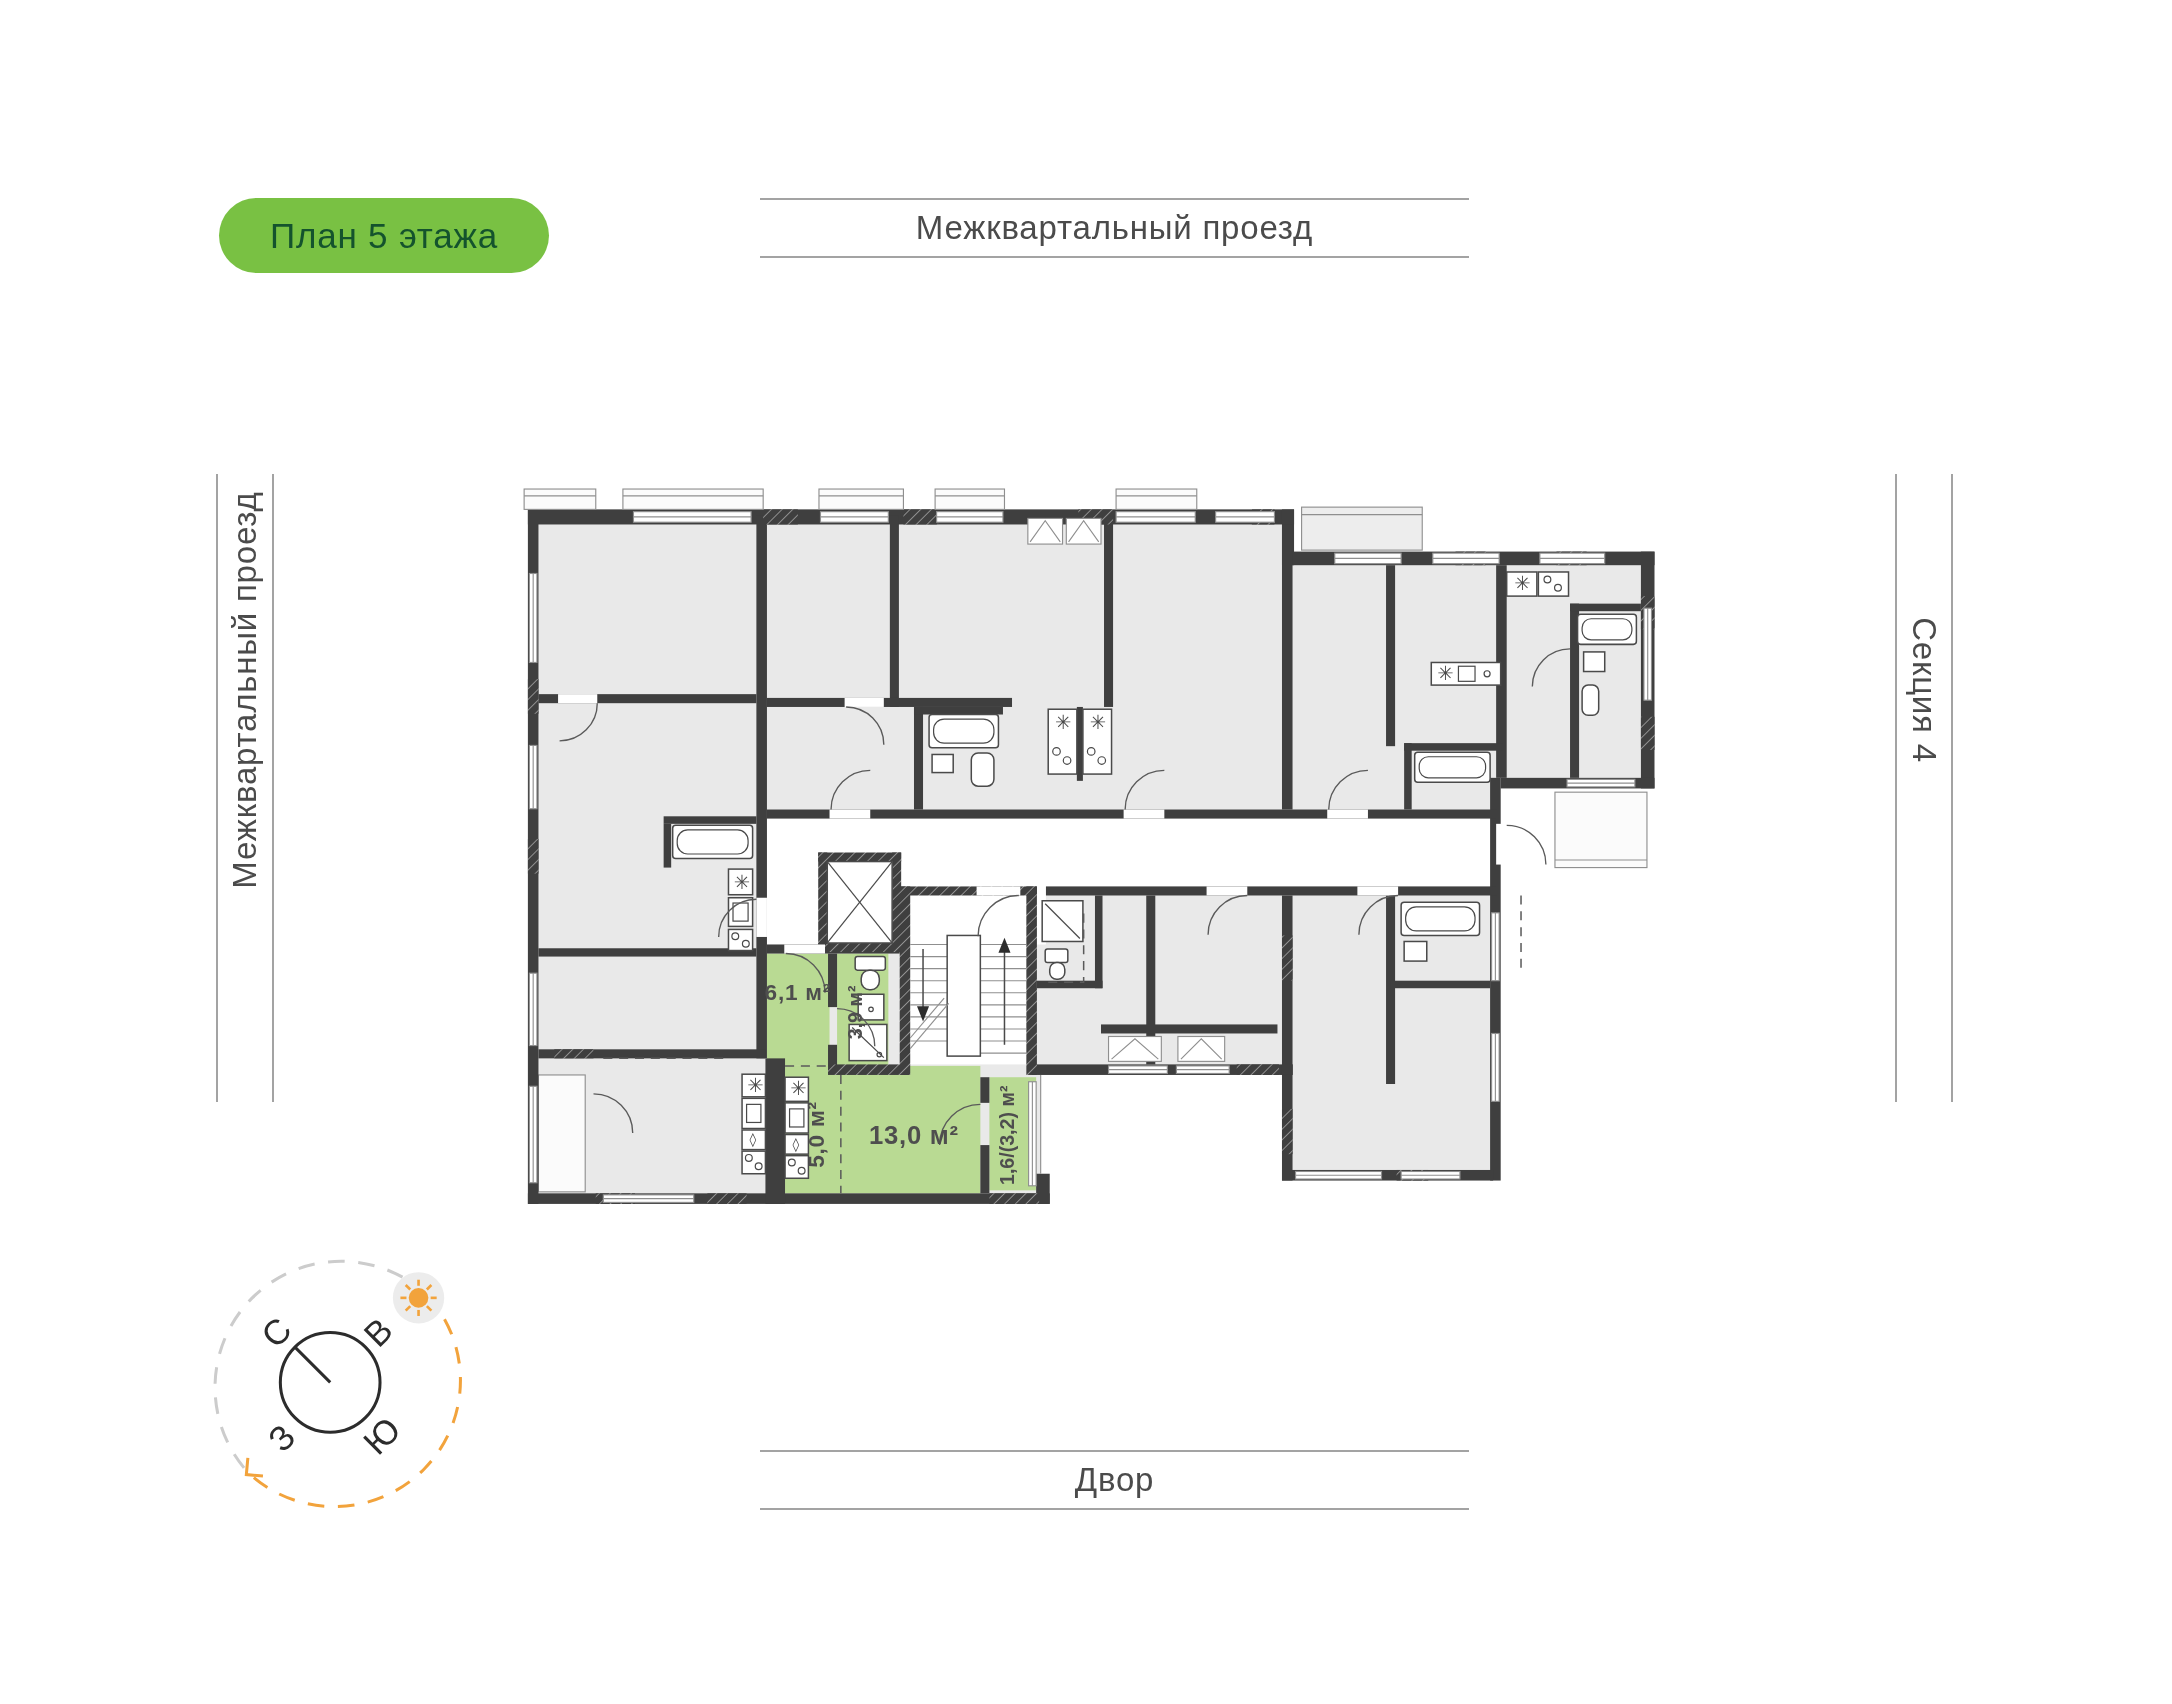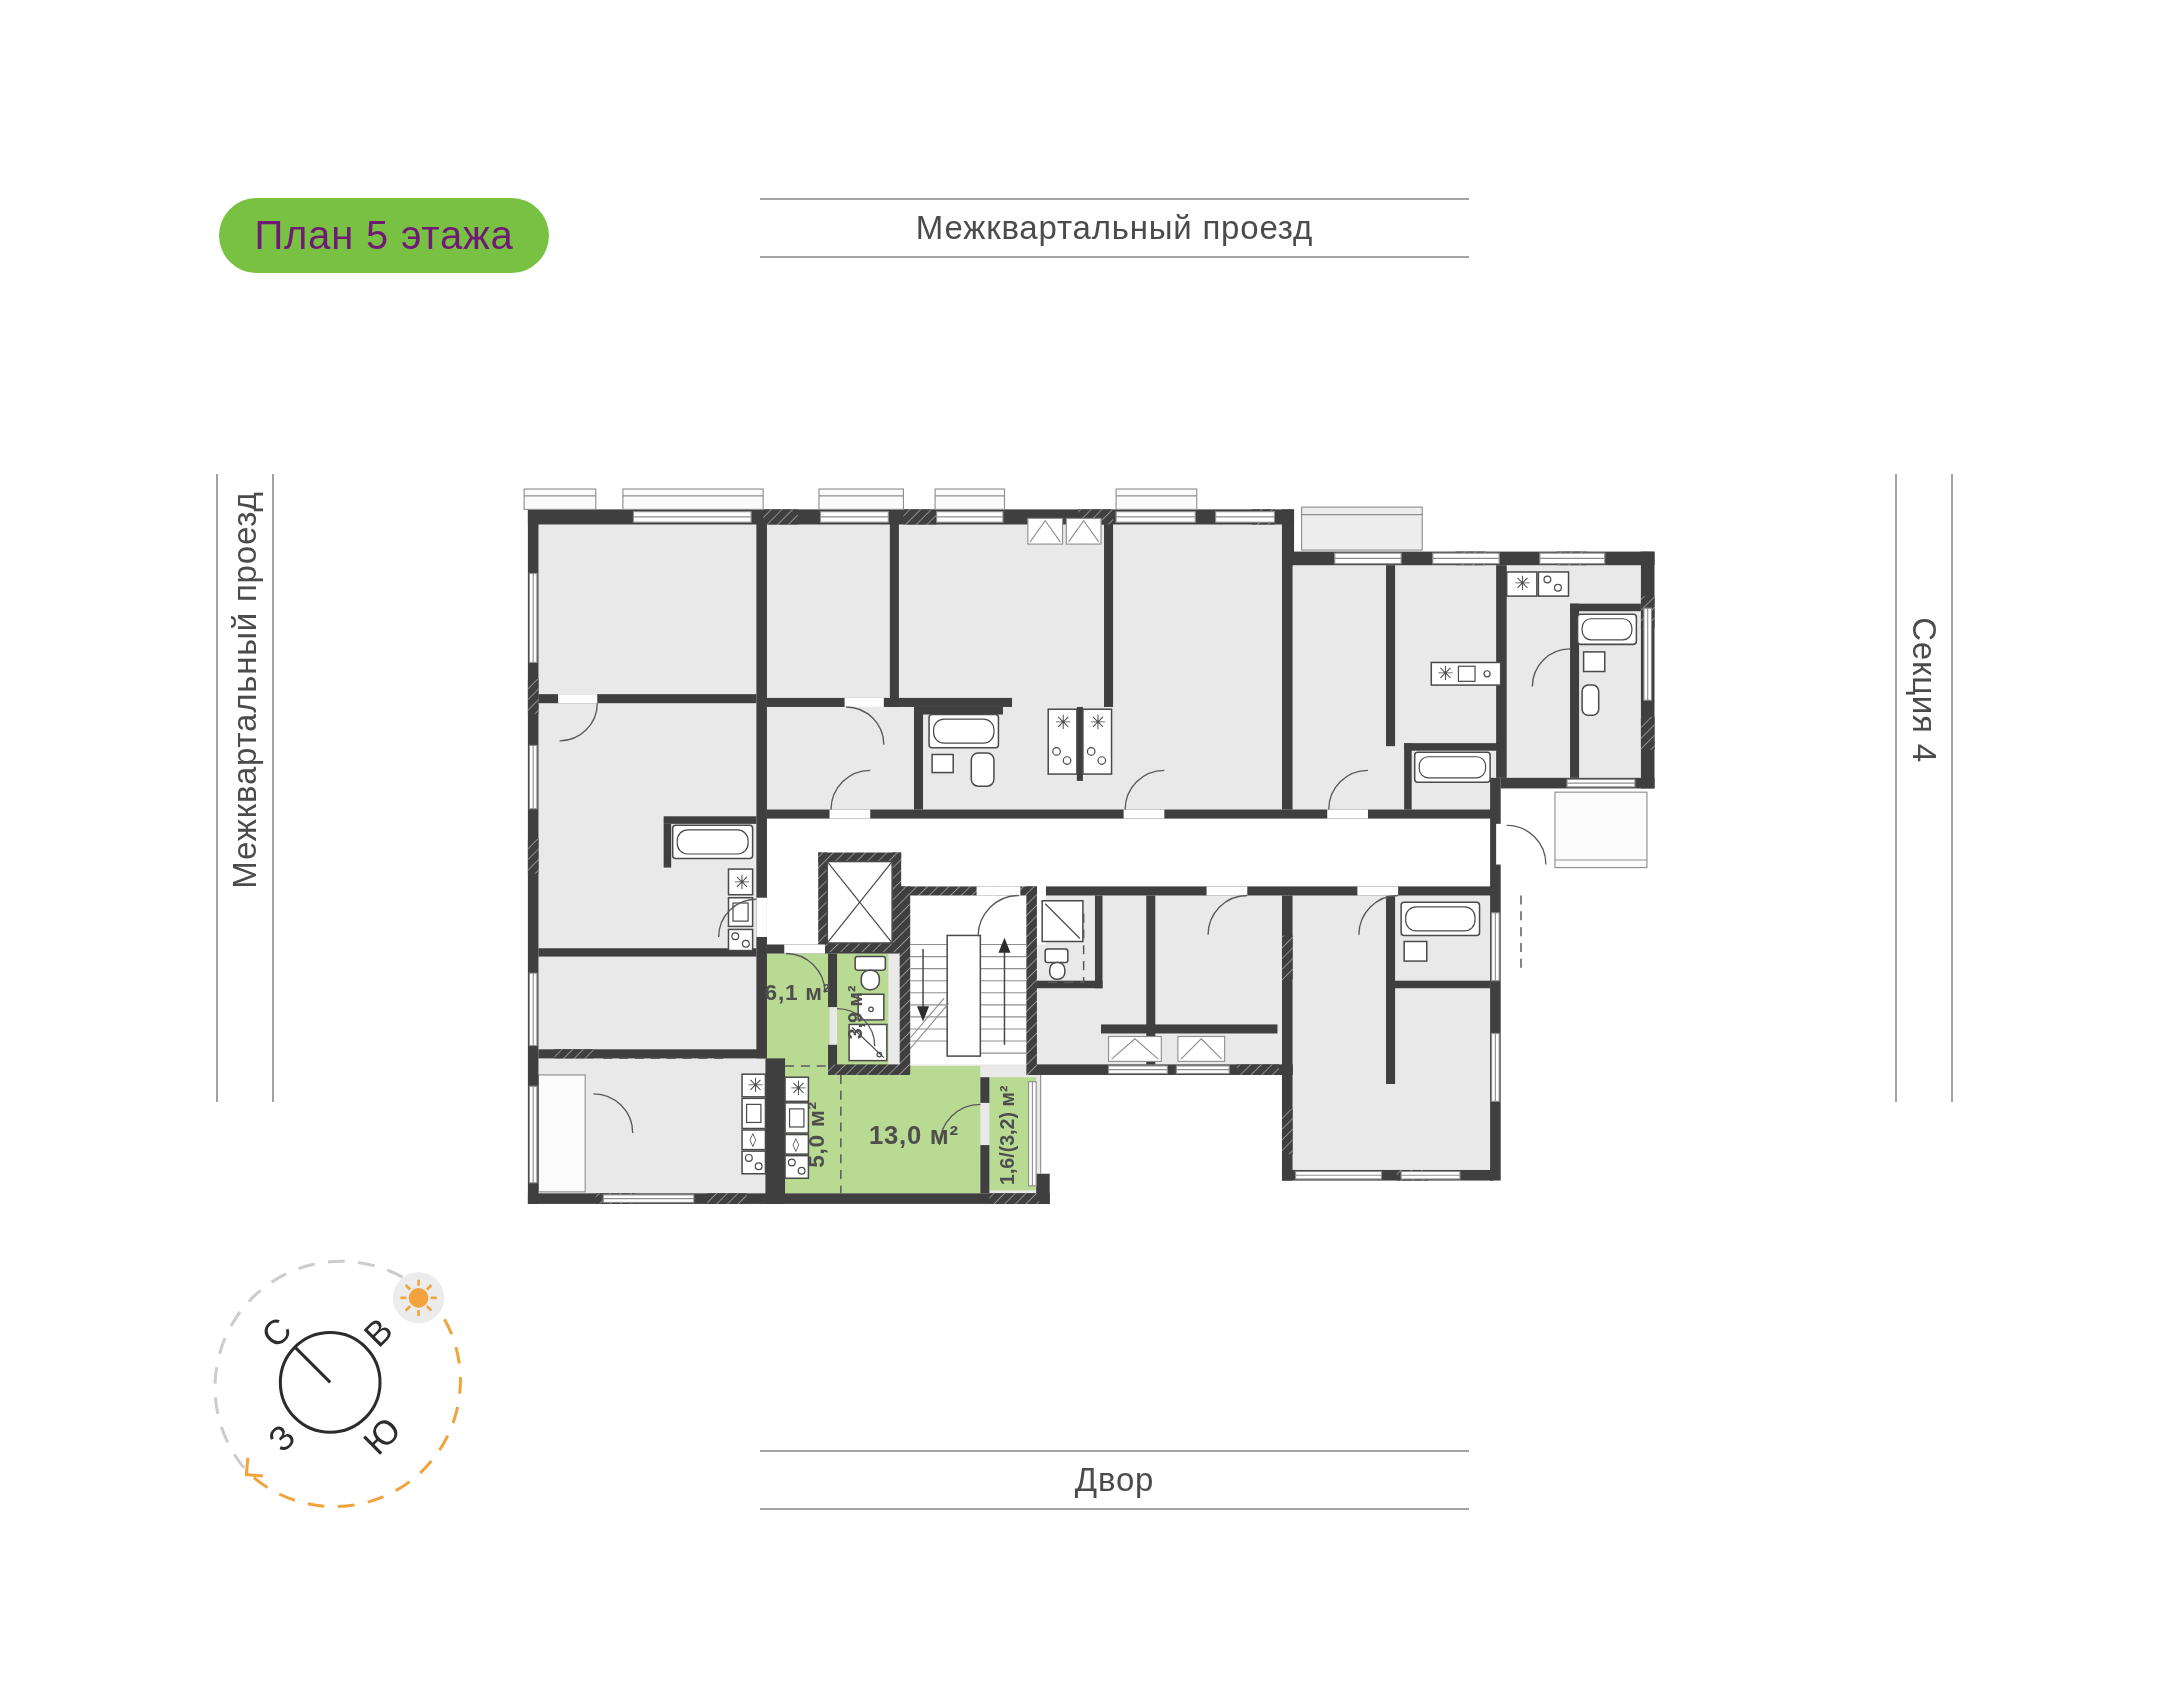--- a/index.html
+++ b/index.html
@@ -4,22 +4,22 @@
 <style>
   html,body{margin:0;padding:0;}
   body{
     width:2172px;height:1705px;position:relative;background:#ffffff;
     font-family:"Liberation Sans","DejaVu Sans",sans-serif;overflow:hidden;
   }
   .abs{position:absolute;}
   
   .badge{
     left:219px;top:198px;width:330px;height:75px;border-radius:39px;
-    background:#79c143;color:#701a75;display:flex;align-items:center;justify-content:center;
-    font-size:40px;letter-spacing:0.8px;font-weight:400;
+    background:#79c143;color:#14532d;display:flex;align-items:center;justify-content:center;
+    font-size:35px;letter-spacing:0.8px;font-weight:400;
   }
   
   .street-h{
     border-top:2.3px solid #a3a3a3;border-bottom:2.3px solid #a3a3a3;
     width:709px;height:56px;display:flex;align-items:center;justify-content:center;
     color:#4b4b4b;font-size:33px;letter-spacing:0.8px;font-weight:500;
   }
   .street-v{
     border-left:2.3px solid #a3a3a3;border-right:2.3px solid #a3a3a3;
     width:54px;height:628px;display:flex;align-items:center;justify-content:center;

